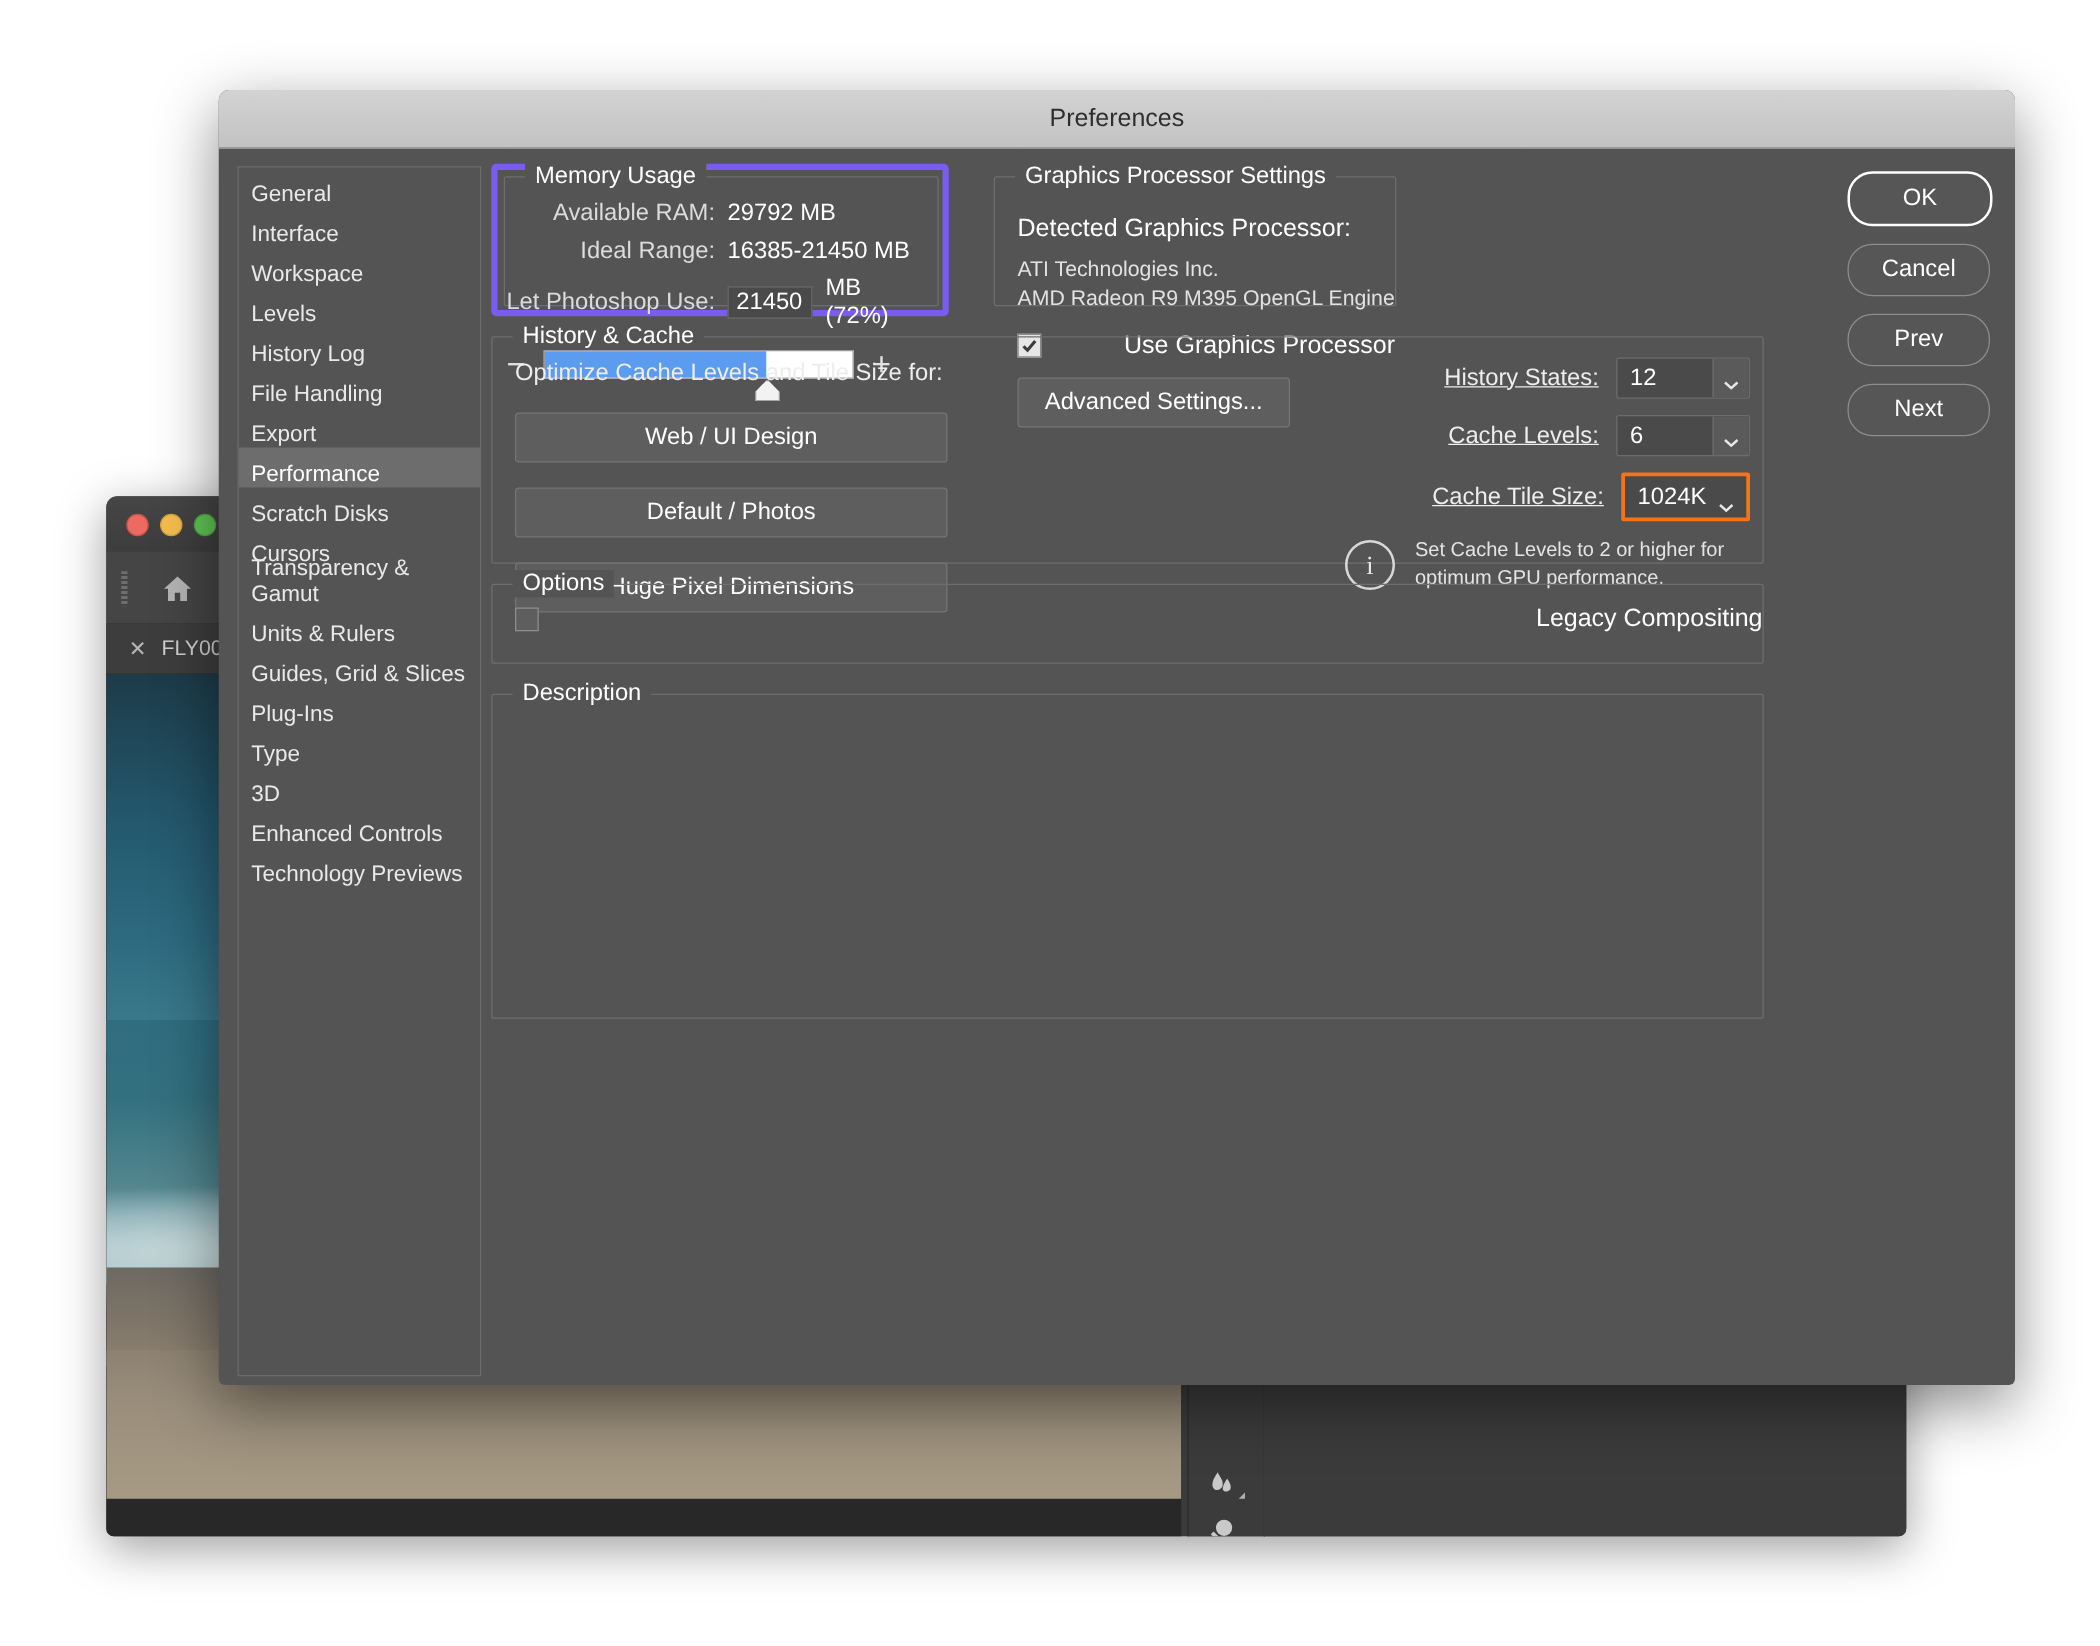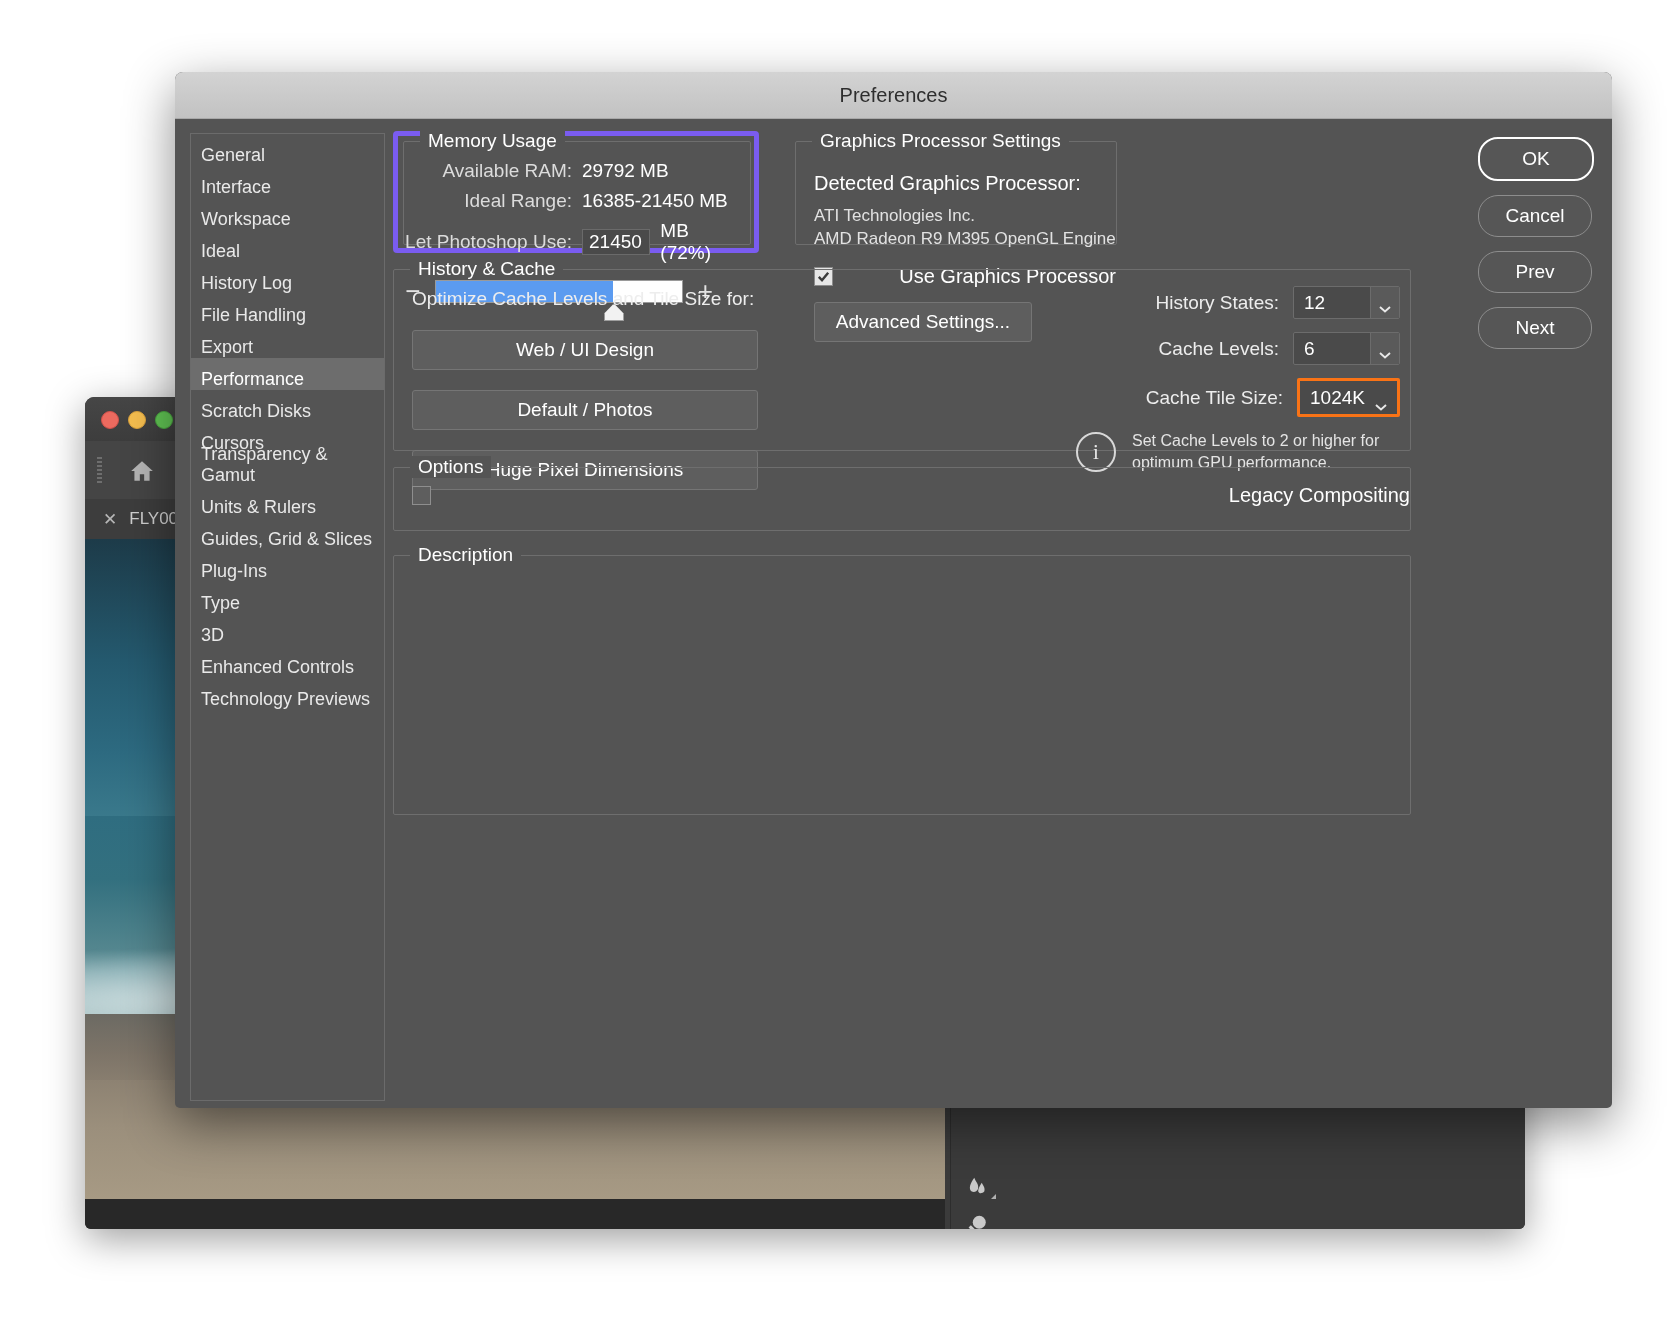--- a/index.html
+++ b/index.html
@@ -181,21 +181,21 @@
     color:#ffffff; font-size:19px; display:flex; align-items:center; justify-content:center;
   }
   .adv-btn { width:216px; height:38px; margin-top:14px; }
 
   .hc-group { left:218px; top:150px; width:1016px; height:180px; }
   .hc-sub { color:#ededed; font-size:19px; }
   .pick-btn { width:344px; height:38px; margin-top:20px; }
 
   .hc-right { position:absolute; right:10px; top:16px; width:400px; }
   .field-row { display:flex; align-items:center; justify-content:flex-end; gap:14px; margin-bottom:13px; }
-  .field-label { color:#ededed; font-size:19px; }
+  .field-label { color:#ededed; font-size:19px;text-decoration:underline; }
   .stepper {
     display:flex; align-items:stretch; height:31px;
     border:1px solid #6c6c6c; background:#4a4a4a; border-radius:2px; overflow:hidden;
   }
   .stepper .val { min-width:56px; padding:0 10px; display:flex; align-items:center; color:#ffffff; font-size:19px;}
   .stepper .arrowbox {
     width:28px; display:flex; align-items:center; justify-content:center;
     border-left:1px solid #6c6c6c; background:#5a5a5a;
   }
   .chev { width:12px; height:8px; }
@@ -301,21 +301,21 @@
         <div class="side-item">
             <span>General</span>
           </div>
         <div class="side-item">
             <span>Interface</span>
           </div>
         <div class="side-item">
             <span>Workspace</span>
           </div>
         <div class="side-item">
-            <span>Ideal</span>
+            <span>Levels</span>
           </div>
         <div class="side-item">
             <span>History Log</span>
           </div>
         <div class="side-item">
             <span>File Handling</span>
           </div>
         <div class="side-item">
             <span>Export</span>
           </div>

